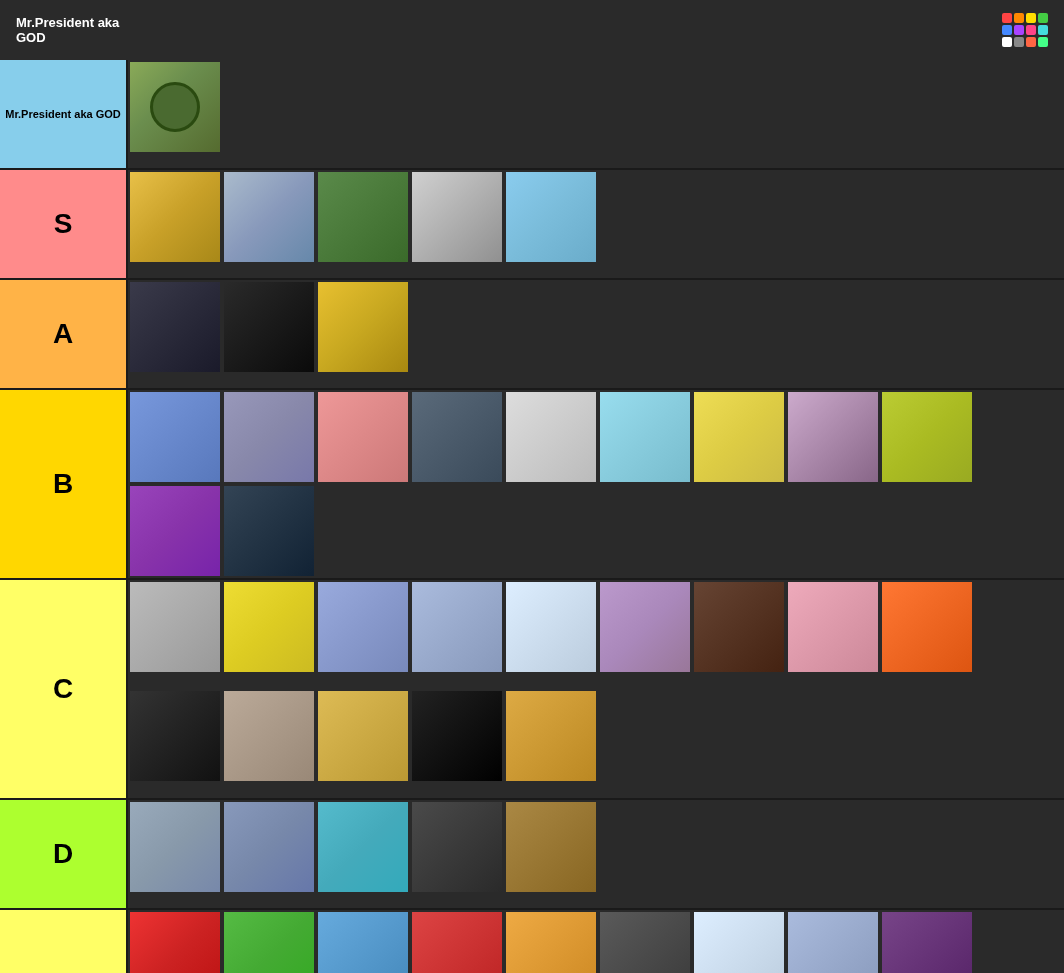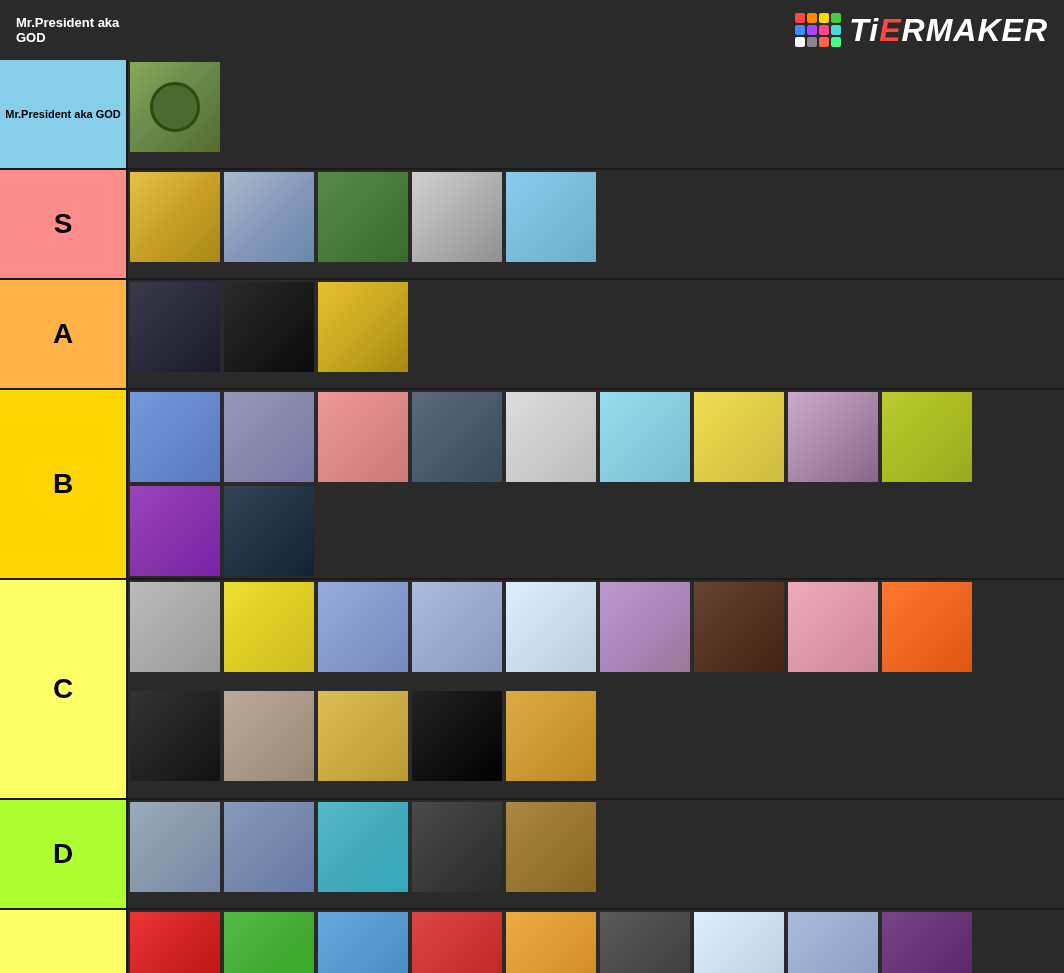--- a/index.html
+++ b/index.html
@@ -97,23 +97,20 @@
         <div class="logo-cell" style="background:#4488FF;"></div>
         <div class="logo-cell" style="background:#AA44FF;"></div>
         <div class="logo-cell" style="background:#FF4488;"></div>
         <div class="logo-cell" style="background:#44DDDD;"></div>
 
         <div class="logo-cell" style="background:#FFFFFF;"></div>
         <div class="logo-cell" style="background:#888888;"></div>
         <div class="logo-cell" style="background:#FF6644;"></div>
         <div class="logo-cell" style="background:#44FF88;"></div>
       </div>
-      <div class="logo-text">
-        Ti<span style="color:#FF4444;">E</span>RMAKER
-      </div>
     </div>
   </div>
 
   <div>
 
     <div class="tier-row">
       <div class="tier-label" style="background:#87CEEB; font-size:11px;">Mr.President aka GOD</div>
       <div class="tier-content">
 
         <div class="tier-item">

